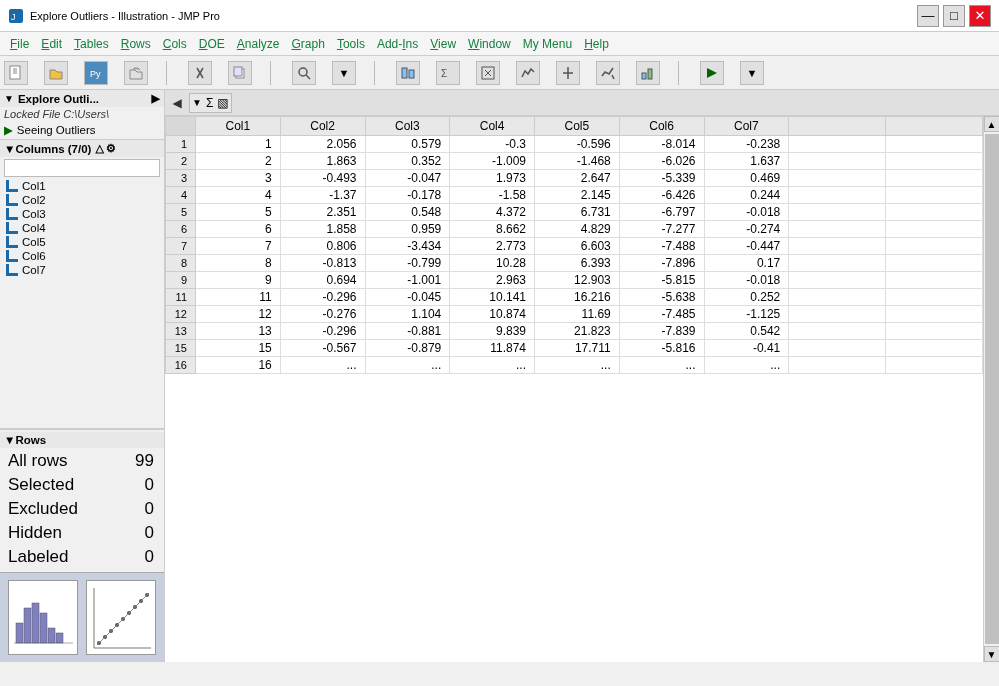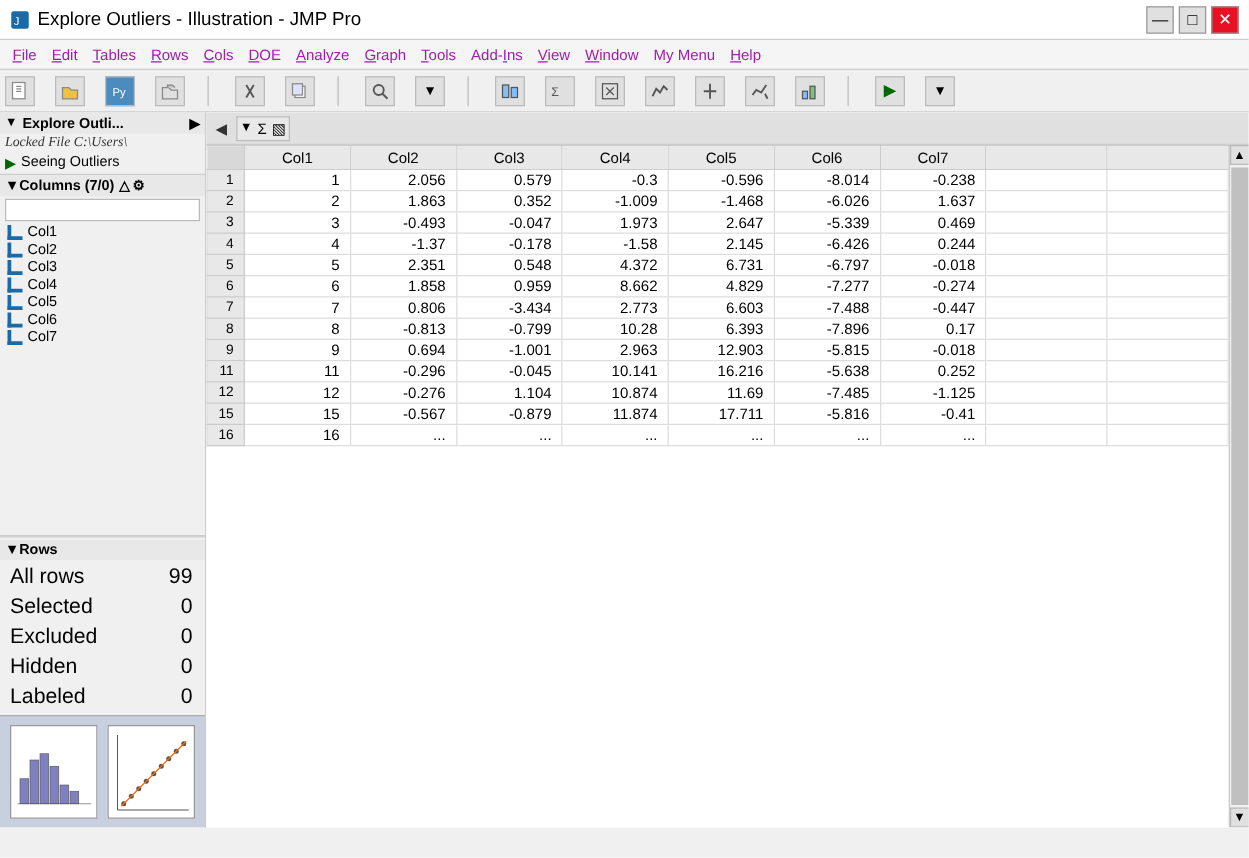--- a/index.html
+++ b/index.html
@@ -8,35 +8,35 @@
     
     .title-bar {
       background: #ffffff;
       border-bottom: 1px solid #ccc;
       display: flex;
       align-items: center;
       padding: 4px 8px;
       height: 32px;
     }
     .title-bar-icon { width: 16px; height: 16px; margin-right: 6px; background: #1a6aa8; display: inline-block; }
-    .title-bar-text { font-size: 15px; font-weight: normal; color: #000; }
+    .title-bar-text { font-size: 11px; font-weight: normal; color: #000; }
 
     
     .menu-bar {
       background: #f5f5f5;
       border-bottom: 1px solid #ccc;
       display: flex;
       align-items: center;
       padding: 2px 4px;
       height: 24px;
     }
     .menu-item {
       padding: 2px 6px;
       cursor: pointer;
-      color: #a21caf;
+      color: #15803d;
       font-size: 12px;
     }
     .menu-item u { text-decoration: underline; }
 
     
     .toolbar {
       background: #f0f0f0;
       border-bottom: 1px solid #ccc;
       display: flex;
       align-items: center;
@@ -76,21 +76,21 @@
     }
     .sidebar-header {
       display: flex;
       align-items: center;
       padding: 2px 4px;
       background: #e8e8e8;
       font-weight: bold;
       font-size: 11.5px;
     }
     .sidebar-header .triangle { margin-right: 4px; font-size: 10px; }
-    .locked-file { font-style: italic; font-size: 11px; padding: 1px 4px; color: #333; font-family: Liberation Serif, serif; }
+    .locked-file { font-style: italic; font-size: 11px; padding: 1px 4px; color: #333; }
     .seeing-outliers { display: flex; align-items: center; padding: 2px 4px; font-size: 11.5px; cursor: pointer; }
     .seeing-outliers .play-icon { margin-right: 4px; color: #006600; }
 
     .columns-header {
       display: flex;
       align-items: center;
       padding: 2px 4px;
       background: #e8e8e8;
       font-weight: bold;
       font-size: 11.5px;
@@ -674,20 +674,32 @@
                 <td>-0.276</td>
                 <td>1.104</td>
                 <td>10.874</td>
                 <td>11.69</td>
                 <td>-7.485</td>
                 <td>-1.125</td>
                 <td></td>
                 <td></td>
               </tr>
               <tr>
+                <td class="row-num">13</td>
+                <td>13</td>
+                <td>-0.296</td>
+                <td>-0.881</td>
+                <td>9.839</td>
+                <td>21.823</td>
+                <td>-7.839</td>
+                <td>0.542</td>
+                <td></td>
+                <td></td>
+              </tr>
+              <tr>
                 <td class="row-num">15</td>
                 <td>15</td>
                 <td>-0.567</td>
                 <td>-0.879</td>
                 <td>11.874</td>
                 <td>17.711</td>
                 <td>-5.816</td>
                 <td>-0.41</td>
                 <td></td>
                 <td></td>

